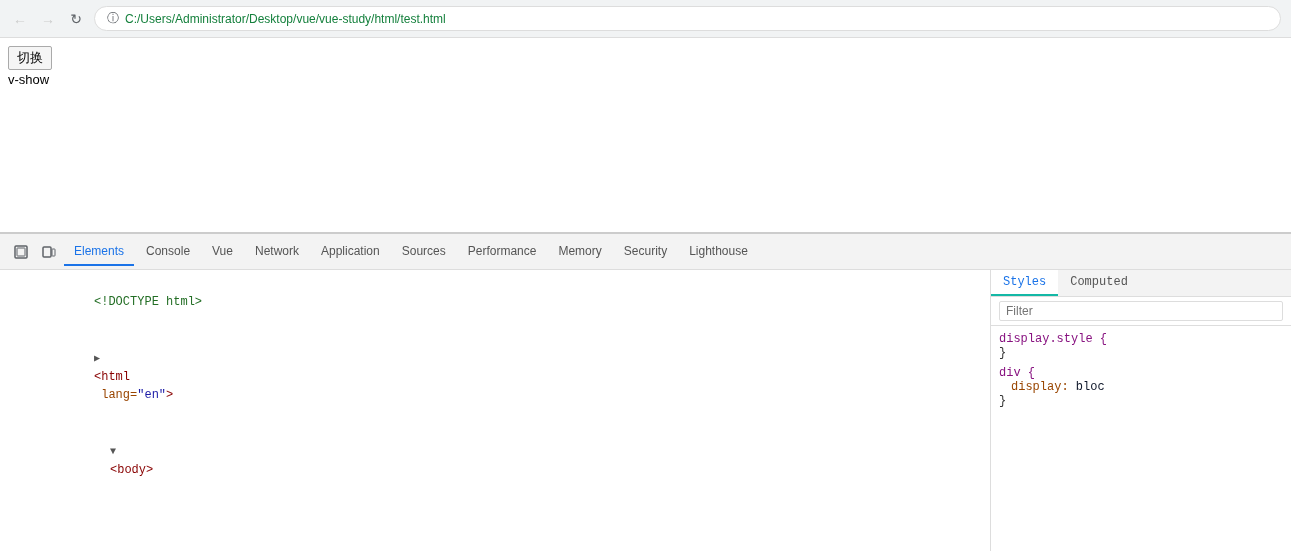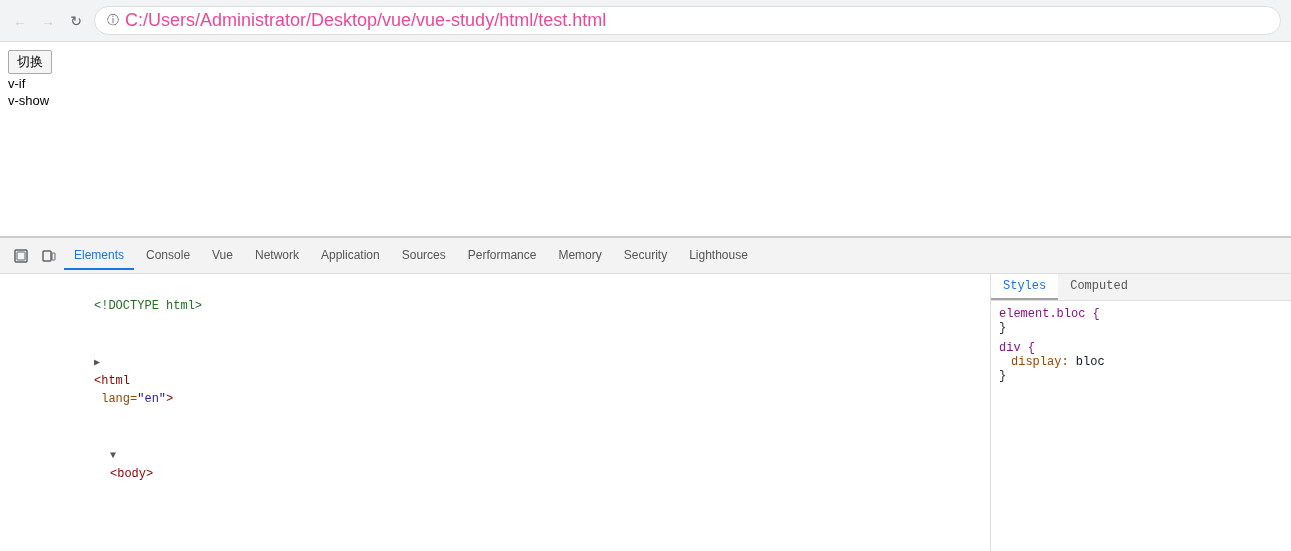--- a/index.html
+++ b/index.html
@@ -26,21 +26,21 @@
       align-items: center;
       background: #fff;
       border: 1px solid #ddd;
       border-radius: 20px;
       padding: 3px 12px;
       gap: 6px;
       font-size: 13px;
       color: #333;
     }
     .address-bar .lock-icon { color: #5f6368; font-size: 12px; }
-    .address-bar .url { color: #ec4899; font-size: 18px; }
+    .address-bar .url { color: #15803d; font-size: 12px; }
 
     
     .page-content {
       padding: 8px;
       background: #fff;
       height: 195px;
       border-bottom: 1px solid #ccc;
     }
     .switch-btn {
       border: 1px solid #aaa;
@@ -146,21 +146,21 @@
     }
     .styles-tab {
       padding: 5px 12px;
       font-size: 12px;
       cursor: pointer;
       color: #555;
       border-bottom: 2px solid transparent;
     }
     .styles-tab.active {
       color: #1a73e8;
-      border-bottom: 2px solid #a3a3a3;
+      border-bottom: 2px solid #14b8a6;
       background: #fff;
     }
     .styles-filter {
       padding: 4px 8px;
       border-bottom: 1px solid #ddd;
     }
     .styles-filter input {
       width: 100%;
       border: 1px solid #ddd;
       padding: 2px 6px;
@@ -185,21 +185,20 @@
   <div class="nav-btn disabled">→</div>
   <div class="nav-btn">↻</div>
   <div class="address-bar">
     <span class="lock-icon">ⓘ</span>
     <span class="url">C:/Users/Administrator/Desktop/vue/vue-study/html/test.html</span>
   </div>
 </div>
 
 <div class="page-content">
   <button class="switch-btn">切换</button>
-  <div class="v-if-text">v-if</div>
   <div class="v-show-text">v-show</div>
 </div>
 
 <div class="devtools">
 
   <div class="devtools-toolbar">
     <div class="dt-icon-btn" title="Inspect element">
 
       <svg width="14" height="14" viewBox="0 0 14 14" fill="none">
         <rect x="1" y="1" width="12" height="12" rx="1" stroke="#5f6368" stroke-width="1.5" fill="none"></rect>
@@ -249,23 +248,26 @@
         </span>
       </div>
 
     </div>
 
     <div class="styles-panel">
       <div class="styles-tabs">
         <div class="styles-tab active">Styles</div>
         <div class="styles-tab">Computed</div>
       </div>
+      <div class="styles-filter">
+        <input type="text" placeholder="Filter" style="">
+      </div>
       <div class="styles-content">
         <div class="style-rule">
-          <span class="style-selector">element.bloc {</span><br>
+          <span class="style-selector">display.style {</span><br>
           <span class="style-brace">}</span>
         </div>
         <div class="style-rule">
           <span class="style-selector">div {</span><br>
           <span class="style-prop">display: <span class="style-value">bloc</span></span><br>
           <span class="style-brace">}</span>
         </div>
       </div>
     </div>
   </div>

